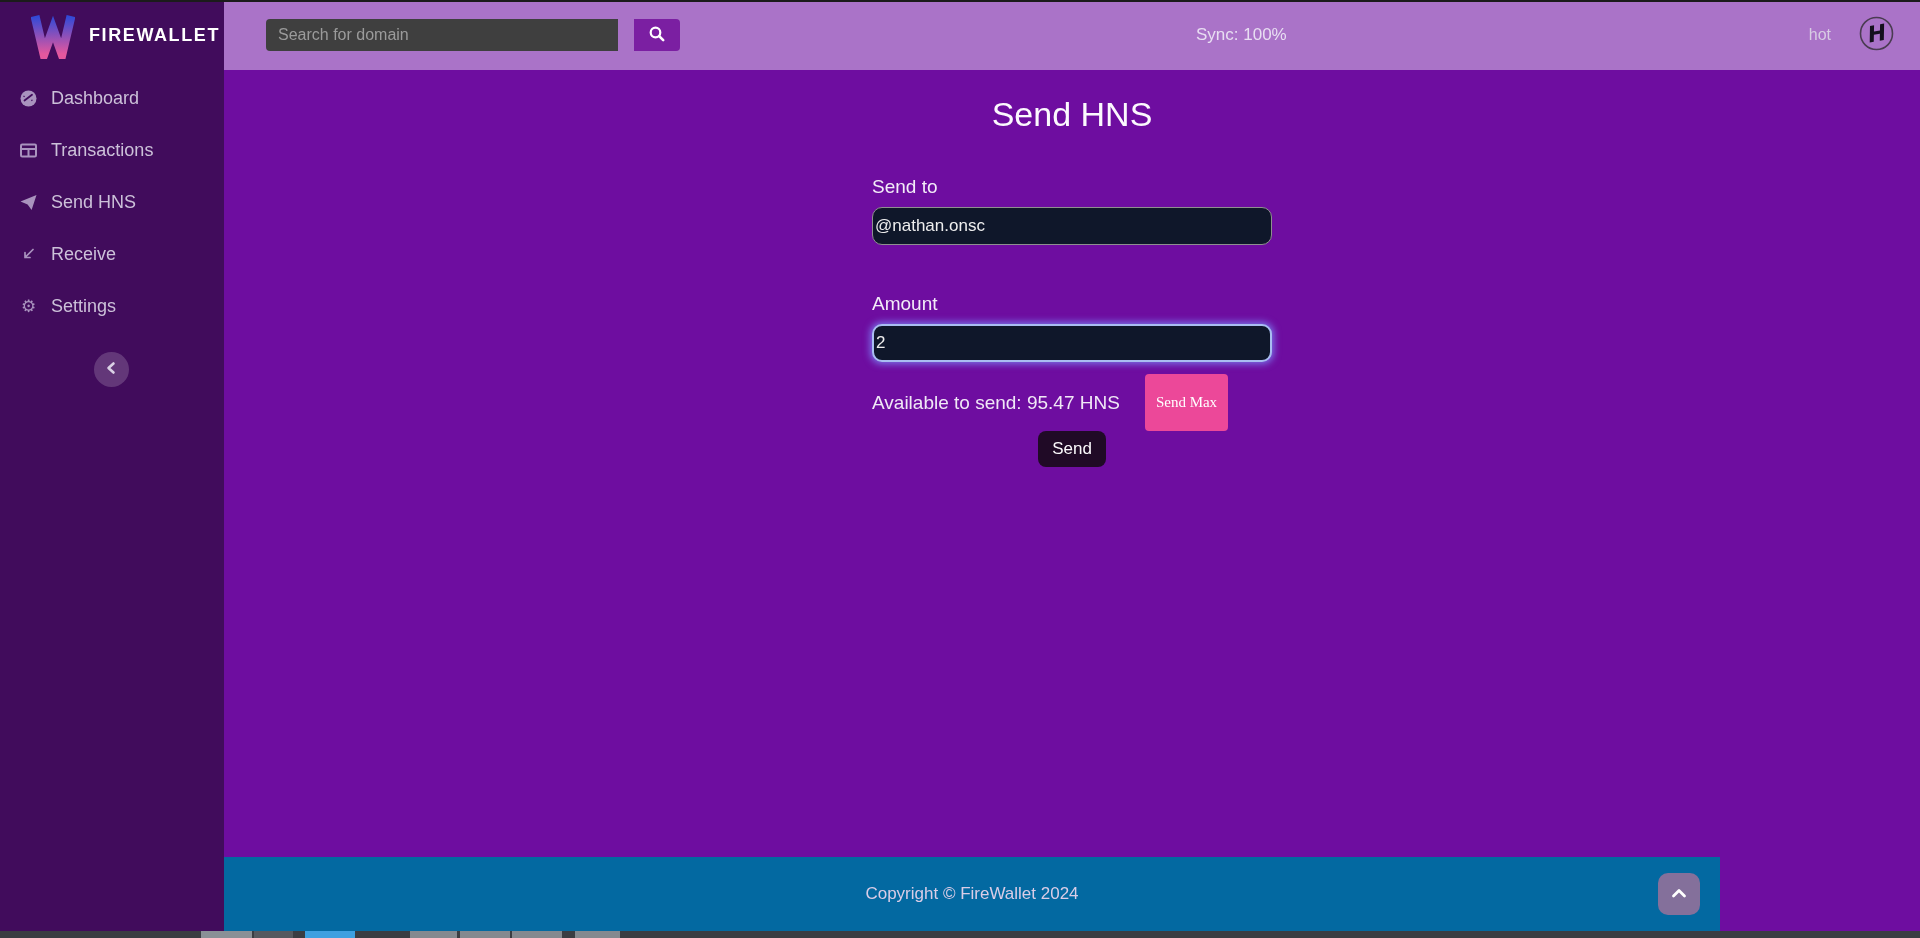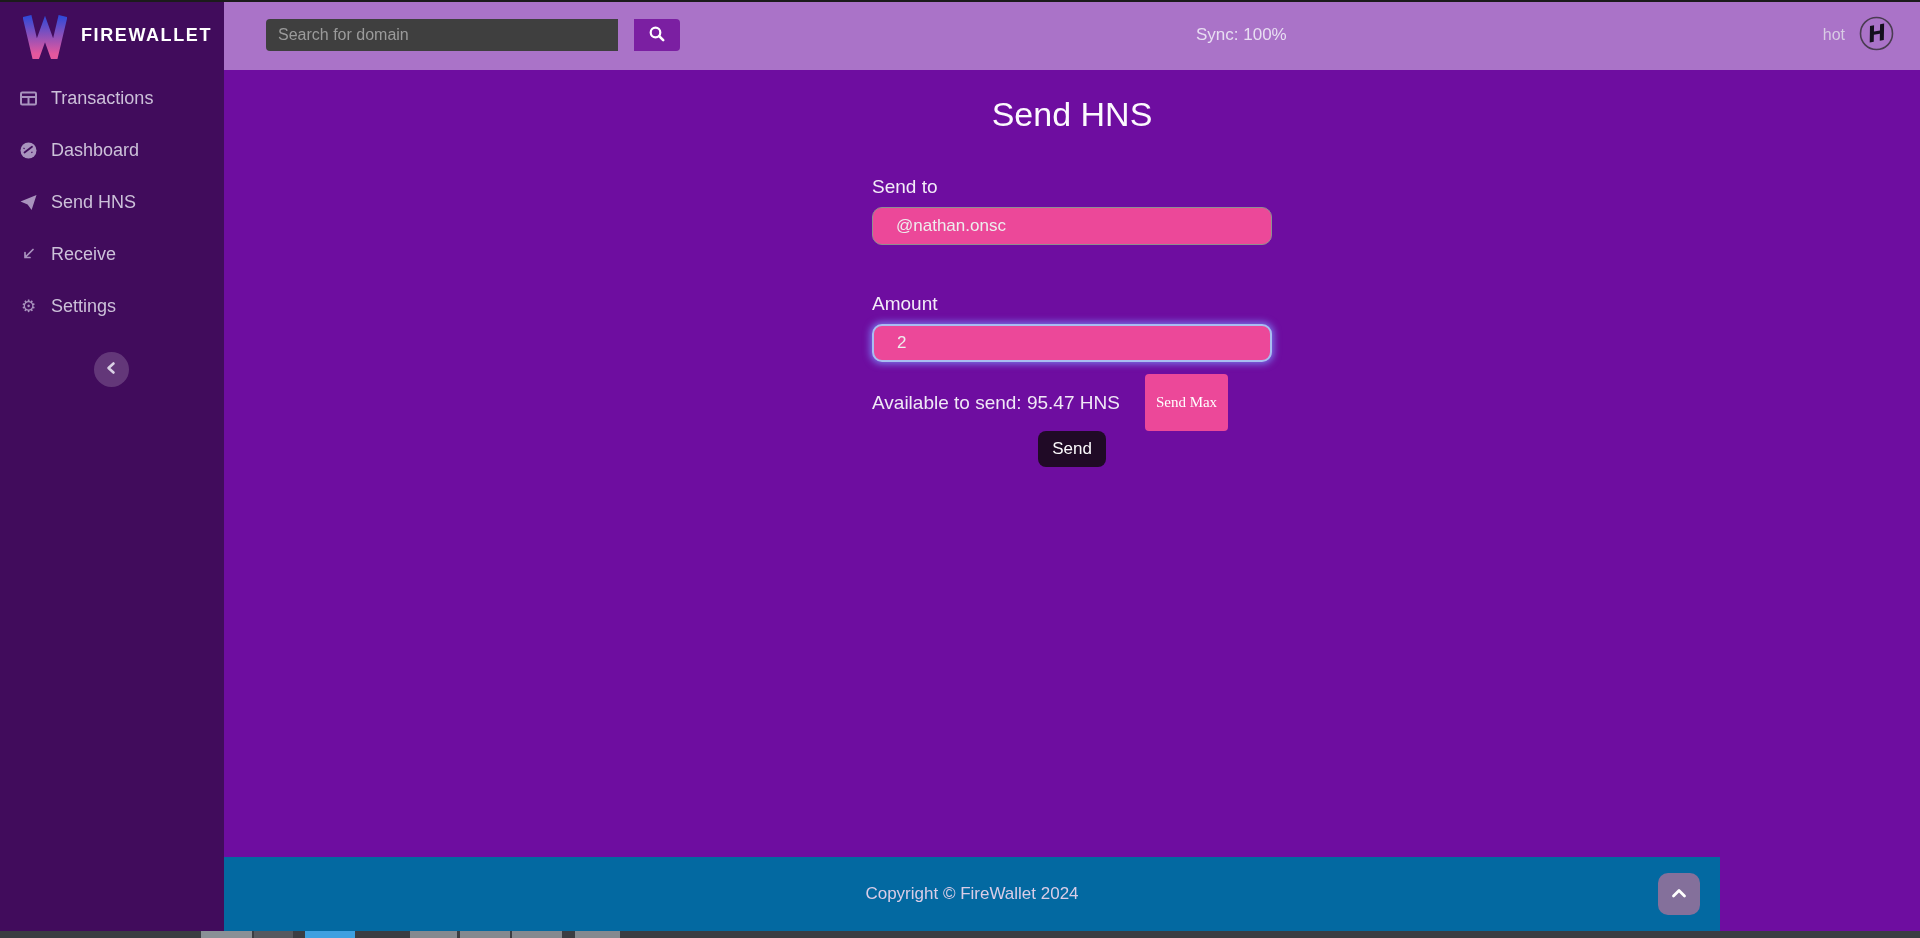--- a/index.html
+++ b/index.html
@@ -3,46 +3,46 @@
 <meta charset="utf-8">
 <style>
   * { margin:0; padding:0; box-sizing:border-box; }
   html,body { width:1920px; height:938px; overflow:hidden; }
   body { font-family:"Liberation Sans", sans-serif; background:#6E0DA0; position:relative; }
 
   .topline { position:absolute; top:0; left:0; width:1920px; height:2px; background:#1B1B1B; z-index:60; }
 
   
   .sidebar { position:absolute; top:0; left:0; width:224px; height:931px; background:#410C5C; z-index:20; }
-  .logo-row { display:flex; align-items:center; height:70px; padding-left:23px; cursor:pointer; }
+  .logo-row { display:flex; align-items:center; height:70px; padding-left:9px; cursor:pointer;margin-left:22px; }
   .logo-row svg { display:block; }
   .brand-name { color:#FFFFFF; font-size:18px; font-weight:bold; letter-spacing:1.6px; margin-left:14px; }
   .nav { margin-top:2px; }
   .nav-item { display:flex; align-items:center; height:52px; padding-left:19px; color:#CCC1D9; font-size:18px; cursor:pointer; }
   .nav-item .nicon { width:19px; height:19px; margin-right:13px; color:#A993BE; display:flex; align-items:center; justify-content:center; flex:0 0 19px; }
   .nav-item .nicon svg { display:block; }
   .gear-glyph { font-size:17px; line-height:19px; color:#A993BE; font-family:"DejaVu Sans", sans-serif; }
   .collapse-btn { position:absolute; left:94px; top:352px; width:35px; height:35px; border-radius:50%; background:rgba(255,255,255,0.18); display:flex; align-items:center; justify-content:center; cursor:pointer; border:none; }
 
   
   .topbar { position:absolute; left:224px; top:0; width:1696px; height:70px; background:#AA73C8; z-index:10; }
   .search-wrap { position:absolute; left:42px; top:19px; height:32px; display:flex;gap:16px; }
   .search-input { width:352px; height:32px; background:#3F3F3F; border:none; outline:none; color:#DDDDDD; font-size:16px; padding:0 12px; border-radius:4px 0 0 4px; font-family:"Liberation Sans", sans-serif; }
   .search-input::placeholder { color:#9B9B9B; }
   .search-btn { width:46px; height:32px; background:#7B1FA2; border:none; border-radius:0 4px 4px 0; cursor:pointer; display:flex; align-items:center; justify-content:center; }
   .sync-text { position:absolute; left:972px; top:0; height:70px; line-height:70px; color:#E8DEF2; font-size:17px; }
-  .wallet-group { position:absolute; right:26px; top:0; height:70px; display:flex; align-items:center; gap:14px; cursor:pointer; }
+  .wallet-group { position:absolute; right:26px; top:0; height:70px; display:flex; align-items:center; gap:28px; cursor:pointer; }
   .wallet-name { color:#D8CCE4; font-size:16px; }
 
   
   .main { position:absolute; left:224px; top:70px; width:1696px; height:787px; background:#6E0DA0; }
   .page-title { text-align:center; margin-top:25px; font-size:34px; font-weight:400; color:#FCF9FE; }
   .form-col { width:400px; margin:42px auto 0 auto; }
   .field-label { font-size:19px; color:#F3ECF8; margin-bottom:9px; }
-  .text-input { width:100%; height:38px; background:#ec4899; border:1px solid #8F8F8F; border-radius:10px; color:#EEEEEE; font-size:17px; padding:0 23px; outline:none; font-family:"Liberation Sans", sans-serif; }
+  .text-input { width:100%; height:38px; background:#0f172a; border:1px solid #8F8F8F; border-radius:10px; color:#EEEEEE; font-size:17px; padding:0 2px; outline:none; font-family:"Liberation Sans", sans-serif; }
   .text-input.focused { border:2px solid #A9BDF1; box-shadow:0 0 7px 2px rgba(125,148,255,0.75); }
   .resolved-address { margin-top:8px; font-size:17px; color:#F3ECF8; }
   .amount-block { margin-top:48px; }
   .avail-row { margin-top:12px; display:flex; align-items:center; }
   .avail-text { font-size:19px; color:#F0E8F6; }
   .sendmax-btn { margin-left:25px; background:#ec4899; color:#FFFFFF; font-size:15px; border:none; border-radius:4px; padding:20px 11px; cursor:pointer; font-family:Liberation Serif, serif; }
   .send-row { text-align:center; }
   .send-btn { background:#200A26; color:#FBF9FC; font-size:17px; border:none; border-radius:8px; padding:8px 14px; cursor:pointer; font-family:"Liberation Sans", sans-serif; }
 
   
@@ -72,36 +72,36 @@
         <path d="M4 4 L13 42 L22 17 L31 42 L40 4" fill="none" stroke="url(#wg)" stroke-width="9" stroke-linejoin="miter" stroke-linecap="butt"></path>
       </svg>
     </span>
     <span class="brand-name">FIREWALLET</span>
   </div>
 
   <div class="nav">
     <div class="nav-item">
       <span class="nicon">
         <svg width="19" height="19" viewBox="0 0 19 19">
+          <circle cx="9.5" cy="9.5" r="8" fill="currentColor"></circle>
+          <path d="M5.5 11.5 L13 5.8" stroke="#410C5C" stroke-width="1.8" stroke-linecap="round"></path>
+          <path d="M4.5 7 L5.6 7.8 M13.5 11 L12.3 11.6" stroke="#410C5C" stroke-width="1.2"></path>
+        </svg>
+      </span>
+      <span>Dashboard</span>
+    </div>
+    <div class="nav-item">
+      <span class="nicon">
+        <svg width="19" height="19" viewBox="0 0 19 19">
           <rect x="2" y="3.5" width="15" height="12" rx="1.2" fill="none" stroke="currentColor" stroke-width="2"></rect>
           <line x1="2" y1="8" x2="17" y2="8" stroke="currentColor" stroke-width="2"></line>
           <line x1="9.5" y1="8" x2="9.5" y2="15.5" stroke="currentColor" stroke-width="2"></line>
         </svg>
       </span>
       <span>Transactions</span>
-    </div>
-    <div class="nav-item">
-      <span class="nicon">
-        <svg width="19" height="19" viewBox="0 0 19 19">
-          <circle cx="9.5" cy="9.5" r="8" fill="currentColor"></circle>
-          <path d="M5.5 11.5 L13 5.8" stroke="#410C5C" stroke-width="1.8" stroke-linecap="round"></path>
-          <path d="M4.5 7 L5.6 7.8 M13.5 11 L12.3 11.6" stroke="#410C5C" stroke-width="1.2"></path>
-        </svg>
-      </span>
-      <span>Dashboard</span>
     </div>
     <div class="nav-item">
       <span class="nicon">
         <svg width="19" height="19" viewBox="0 0 19 19">
           <path d="M1.5 8.6 L17.5 2 L12.6 17 L8.6 11.4 Z" fill="currentColor"></path>
         </svg>
       </span>
       <span>Send HNS</span>
     </div>
     <div class="nav-item">

